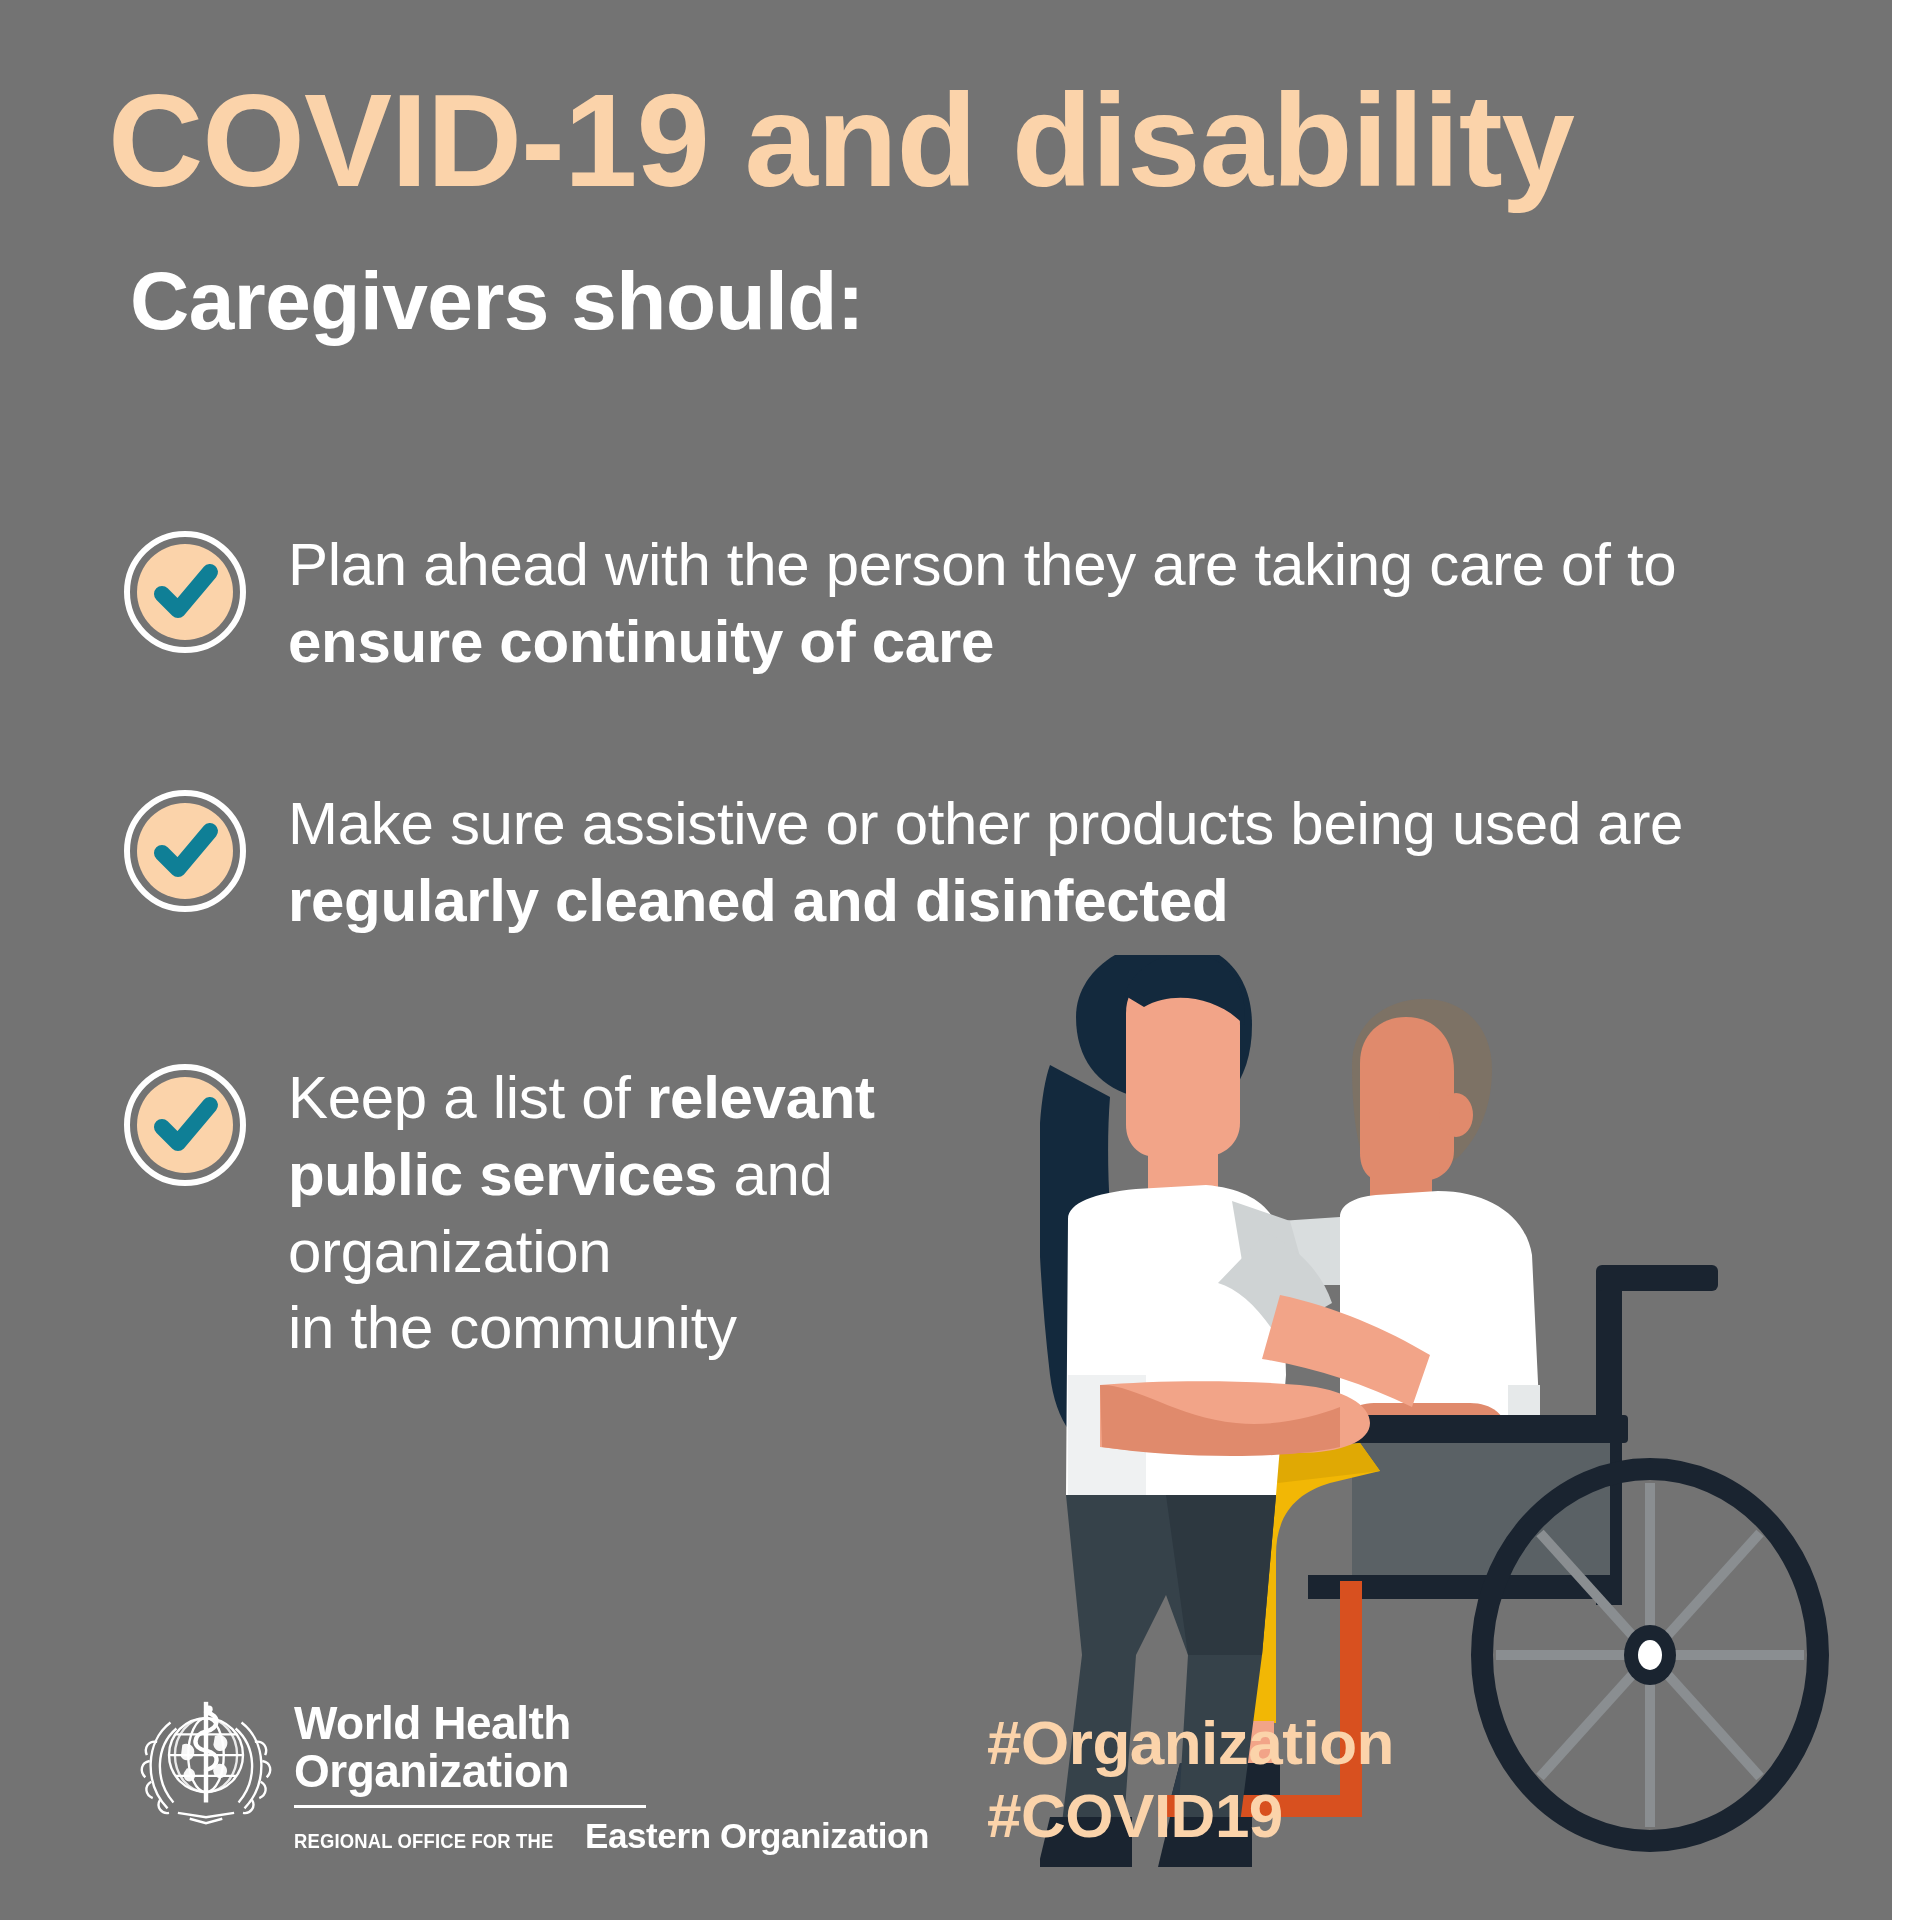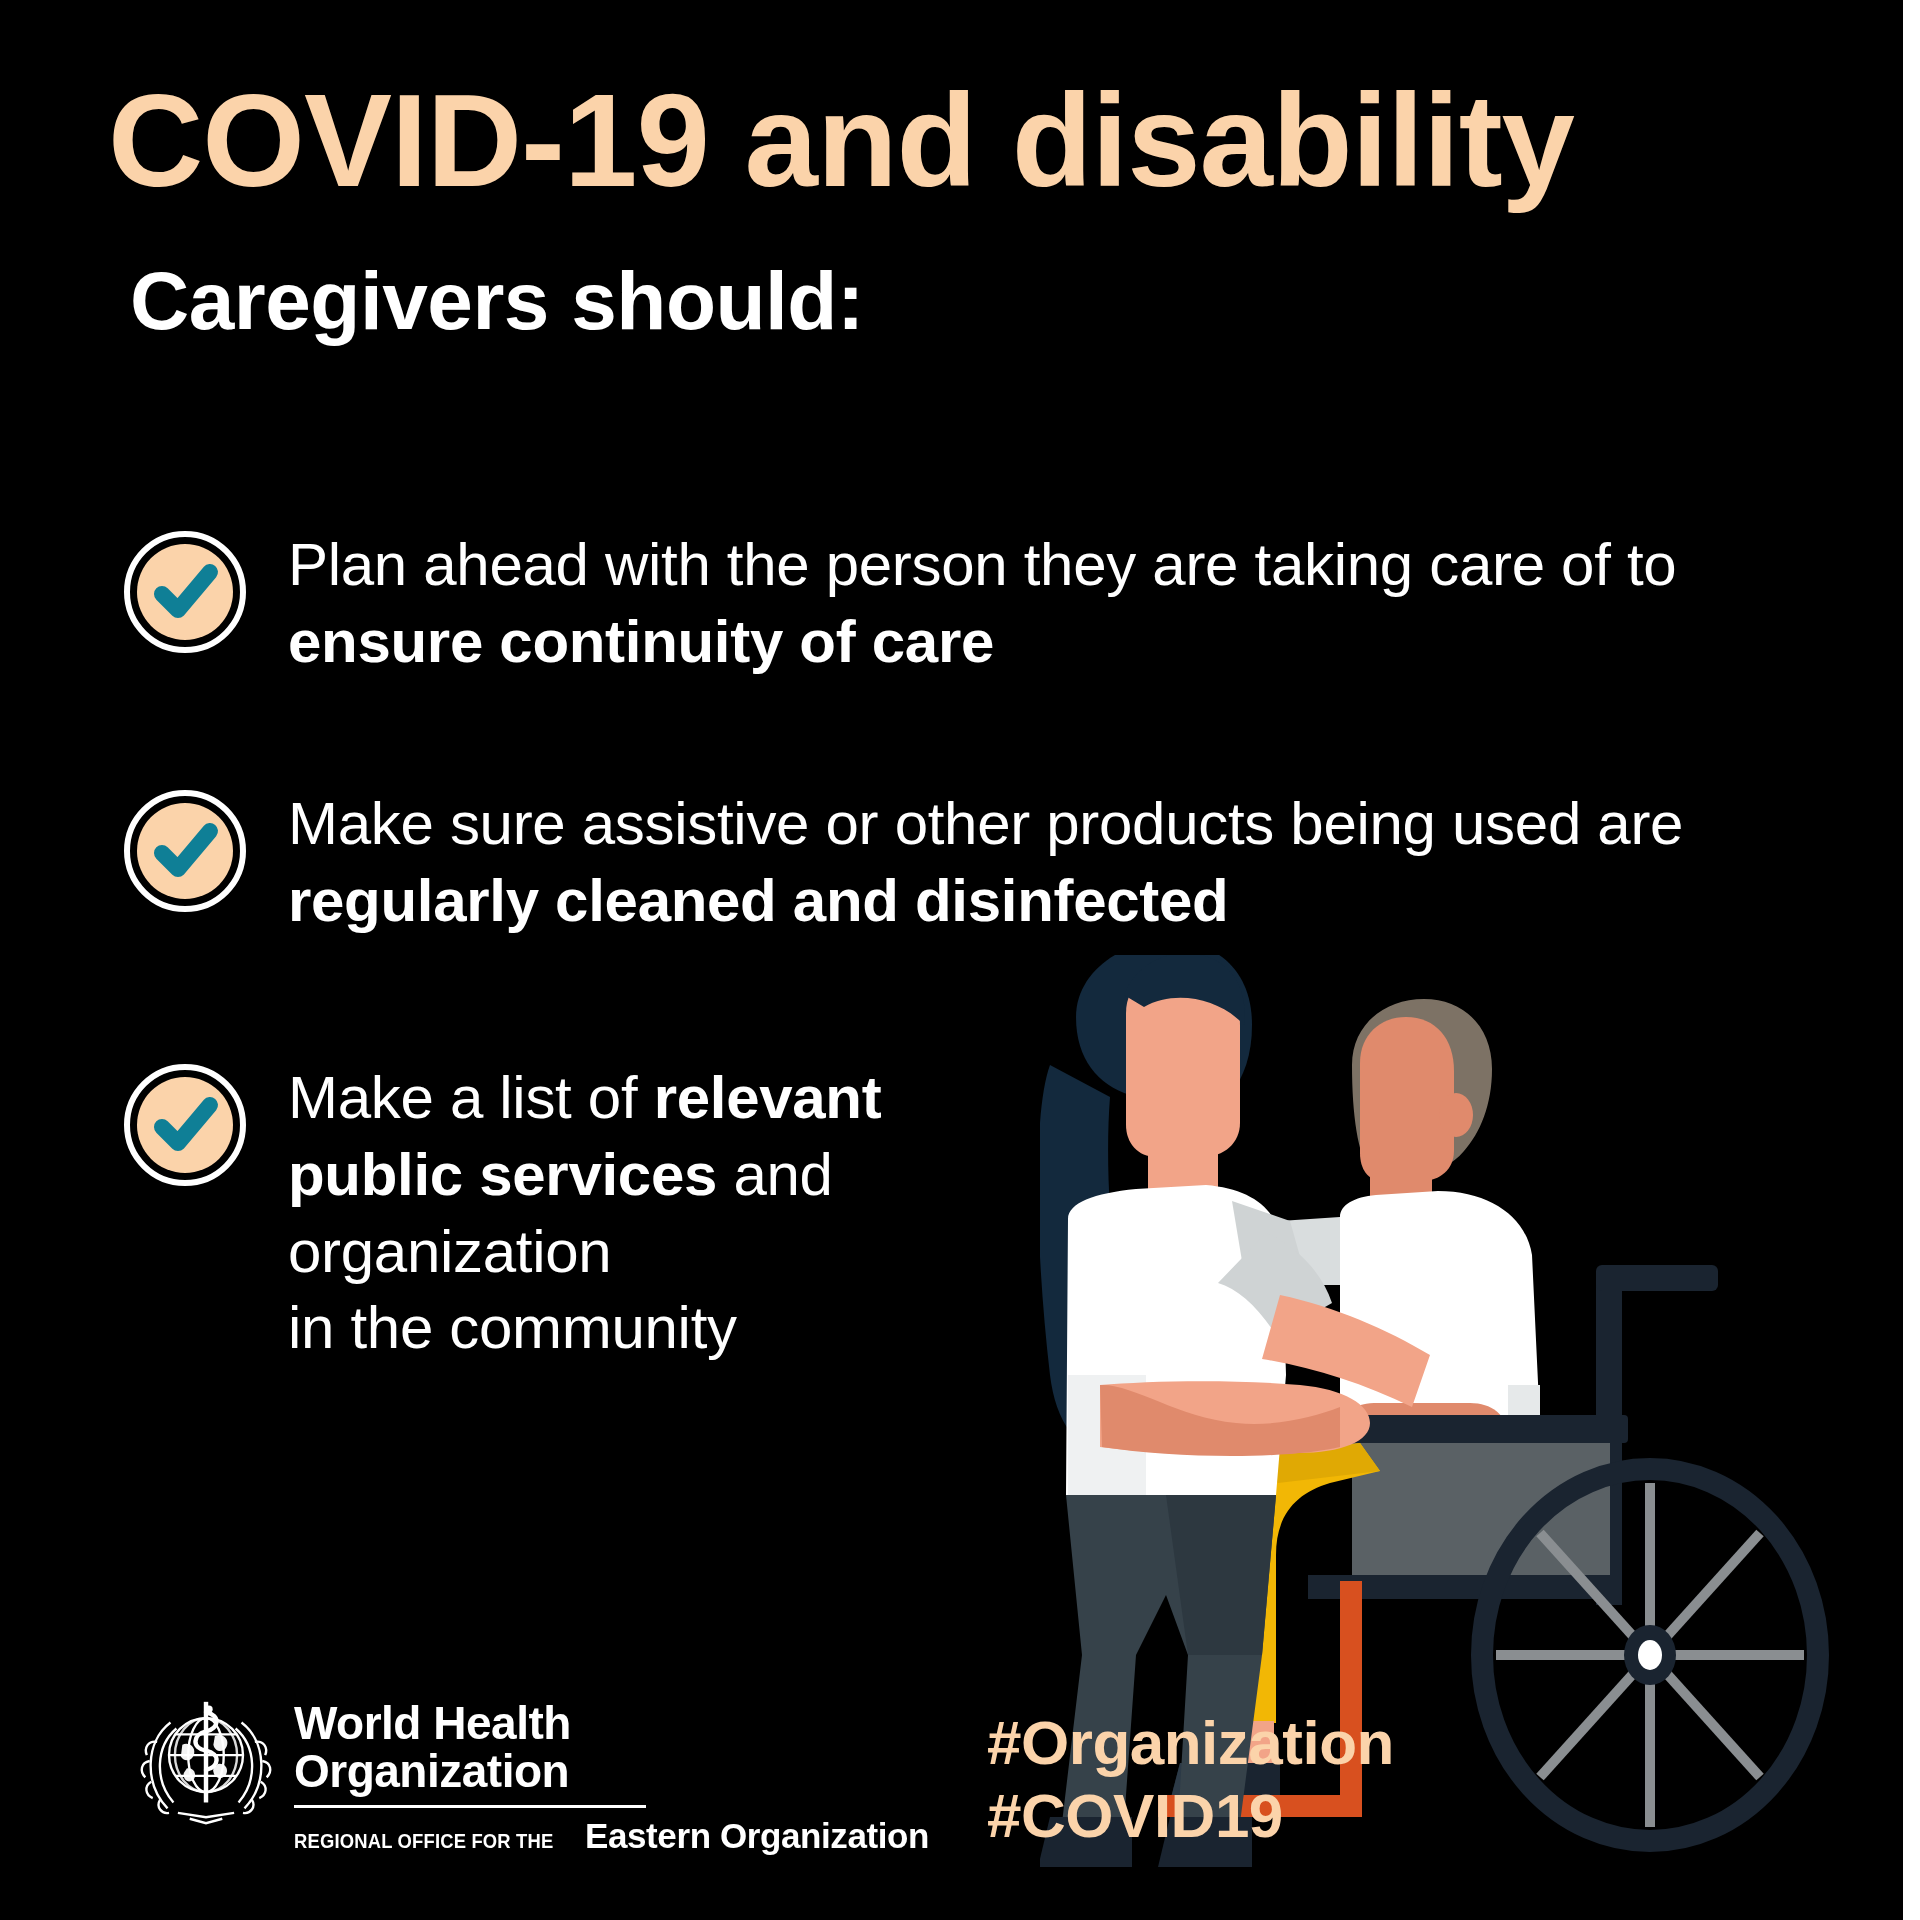--- a/index.html
+++ b/index.html
@@ -9,23 +9,22 @@
   body {
     width: 1920px;
     height: 1920px;
     overflow: hidden;
     font-family: "Liberation Sans", sans-serif;
   }
   #poster {
     position: relative;
     width: 1892px;
     height: 1920px;
-    background: #000000;
+    background: #737373;
     overflow: hidden;
-    padding-left: 11px;
   }
 
   
   #title {
     position: absolute;
     left: 108px;
     top: 72px;
     width: 1760px;
     color: #FBD3AA;
     font-size: 132px;
@@ -182,21 +181,21 @@
   </div>
 
   <div class="bullet" id="bullet-2">
     <span class="check-icon">
       <svg viewBox="0 0 126 126" width="126" height="126" xmlns="http://www.w3.org/2000/svg">
         <circle cx="63" cy="63" r="58" fill="none" stroke="#FFFFFF" stroke-width="6"></circle>
         <circle cx="63" cy="63" r="48" fill="#FBD3AA"></circle>
         <path d="M40 65 L56 81 L88 43" fill="none" stroke="#0F7F96" stroke-width="16" stroke-linecap="round" stroke-linejoin="round"></path>
       </svg>
     </span>
-    <span class="bullet-text"><span>Make a list of </span><b>relevant public services</b><span> and organization</span><br><span>in the community</span></span>
+    <span class="bullet-text"><span>Keep a list of </span><b>relevant public services</b><span> and organization</span><br><span>in the community</span></span>
   </div>
 
   <div id="illustration">
     <svg viewBox="0 0 900 930" width="900" height="930" xmlns="http://www.w3.org/2000/svg">
 
       <path d="M378 84 C346 84 324 112 324 152 C324 186 336 208 352 220 L352 128 Z" fill="#7D7265"></path>
       <path d="M312 110 C312 70 344 44 384 44 C424 44 452 72 452 114 C452 150 440 178 424 196
                C412 210 398 216 384 216 L330 216 C318 200 312 160 312 110 Z" fill="#7D7265"></path>
 
       <path d="M320 108 C320 80 340 62 366 62 C396 62 414 84 414 116 L414 196

